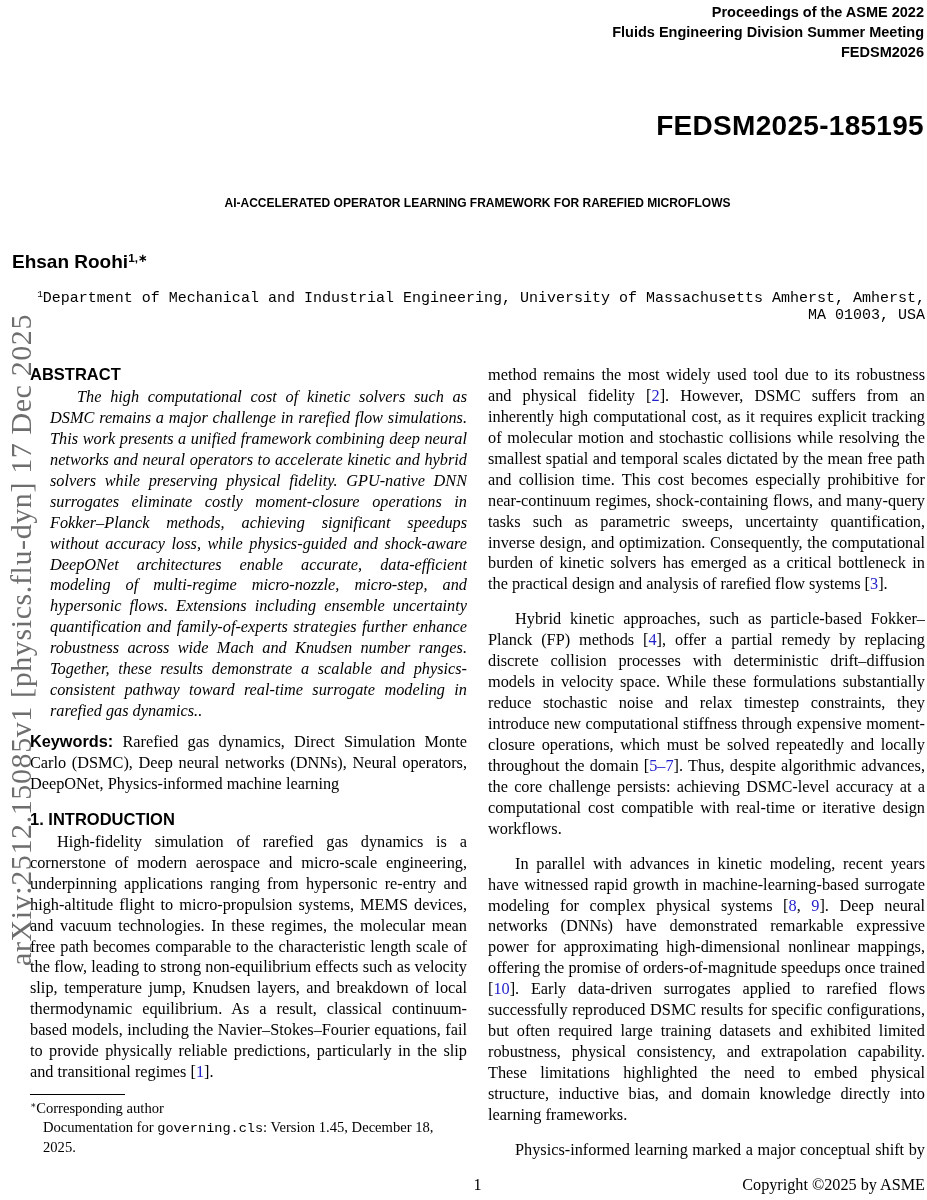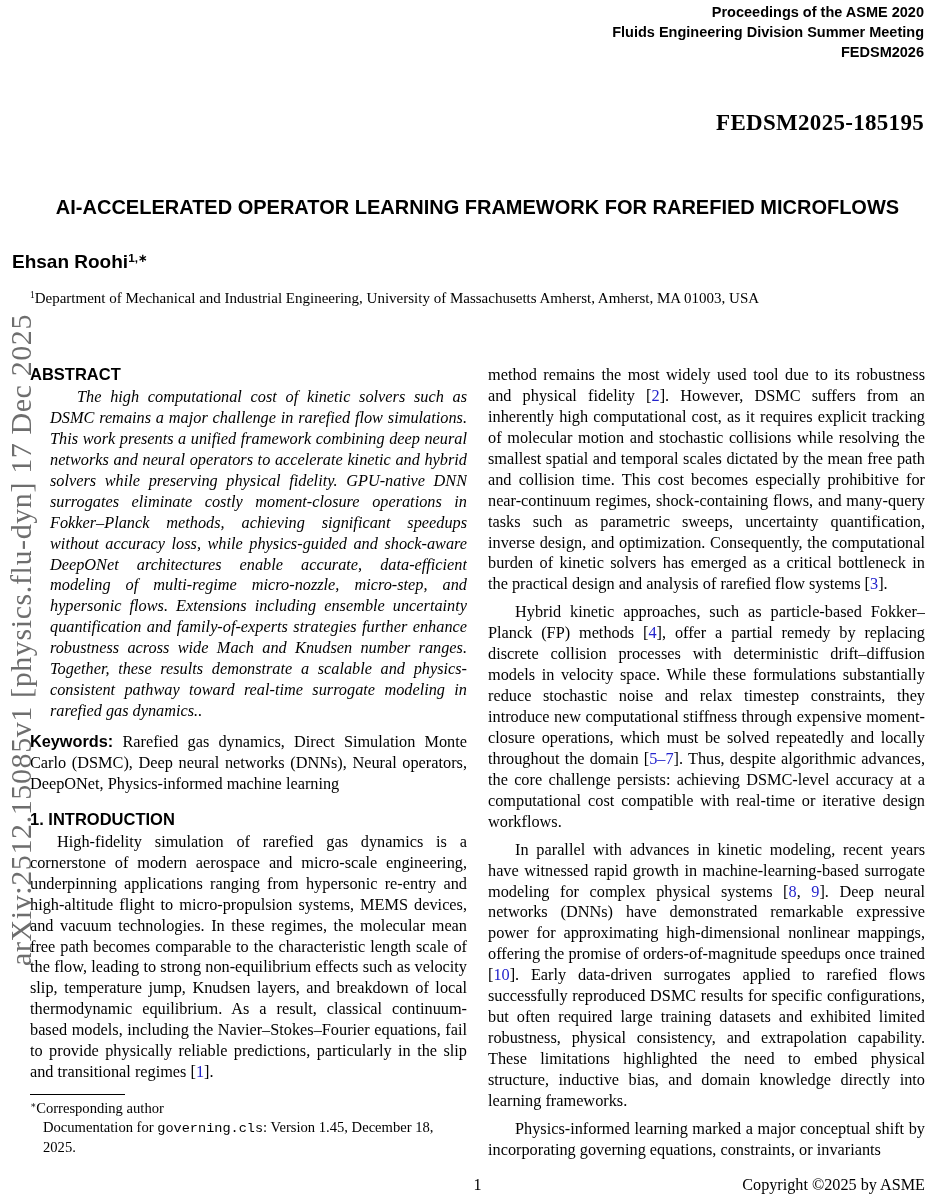--- a/index.html
+++ b/index.html
@@ -21,54 +21,54 @@
     text-align: right;
     font-family: "Liberation Sans", "DejaVu Sans", sans-serif;
     font-weight: bold;
     font-size: 14.5px;
     line-height: 20px;
   }
   .paper-number {
     position: absolute;
     top: 110px;
     right: 3px;
-    font-family: Liberation Serif, serif;
-    font-weight: bold;
-    font-size: 23px;
+    font-family: Liberation Sans, sans-serif;
+    font-weight: bold;
+    font-size: 28px;
     letter-spacing: 0.3px;
   }
 
   
   .paper-title {
     position: absolute;
     top: 196px;
     left: 30px;
     width: 895px;
     text-align: center;
     font-family: "Liberation Sans", "DejaVu Sans", sans-serif;
     font-weight: bold;
-    font-size: 20px;
+    font-size: 12px;
   }
   .author-line {
     position: absolute;
     top: 251px;
     left: 12px;
     width: 895px;
     text-align: left;
     font-family: "Liberation Sans", "DejaVu Sans", sans-serif;
     font-weight: bold;
     font-size: 19px;
   }
   .affiliation-line {
     position: absolute;
     top: 290px;
     left: 30px;
     width: 895px;
-    text-align: left;
-    font-family: Liberation Serif, serif;
+    text-align: right;
+    font-family: Liberation Mono, monospace;
     font-size: 15px;
   }
   sup.s { font-size: 62%; vertical-align: baseline; position: relative; top: -0.55em; }
 
   
   .columns {
     position: absolute;
     top: 365px;
     left: 30px;
     width: 895px;
@@ -81,21 +81,21 @@
 
   .body-text, .rich-par {
     font-size: 16.3px;
     line-height: 1.285;
     text-align: justify;
     hyphens: auto;
     -webkit-hyphens: auto;
     margin: 0;
   }
   .indent { text-indent: 27px; }
-  .par-gap { margin-top: 7px; }
+  .par-gap { margin-top: 14px; }
 
   .sec-heading {
     font-family: "Liberation Sans", "DejaVu Sans", sans-serif;
     font-weight: bold;
     font-size: 16.5px;
     margin: 0 0 3px 0;
   }
   .intro-heading { margin-top: 15px; }
 
   .abstract-body { font-style: italic; margin-left: 20px; }
@@ -150,21 +150,21 @@
     font-size: 30px;
     letter-spacing: 0.6px;
   }
 </style>
 </head>
 <body>
 
 <div class="page">
 
   <div class="header-meta">
-    <div>Proceedings of the ASME 2020</div>
+    <div>Proceedings of the ASME 2022</div>
     <div>Fluids Engineering Division Summer Meeting</div>
     <div>FEDSM2026</div>
   </div>
 
   <div class="paper-number">FEDSM2025-185195</div>
 
   <div class="paper-title">AI-ACCELERATED OPERATOR LEARNING FRAMEWORK FOR RAREFIED MICROFLOWS</div>
 
   <div class="author-line">
     <span>Ehsan Roohi</span><sup class="s">1,∗</sup>

